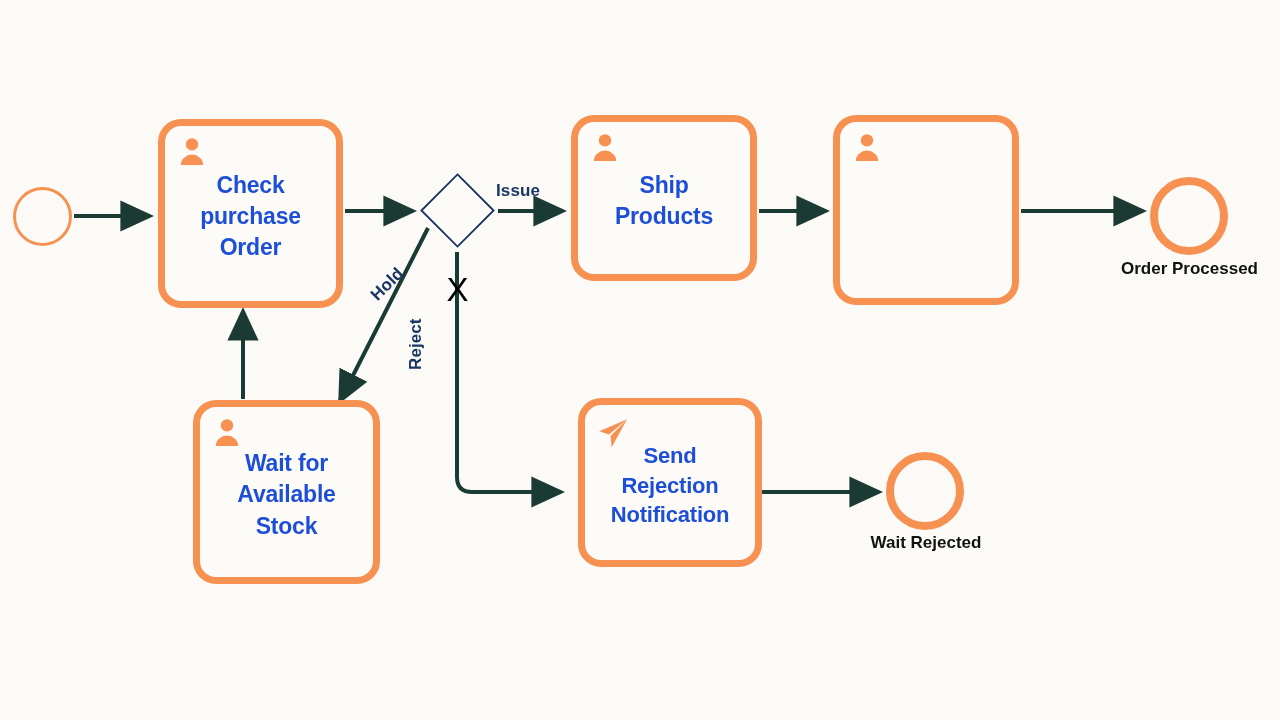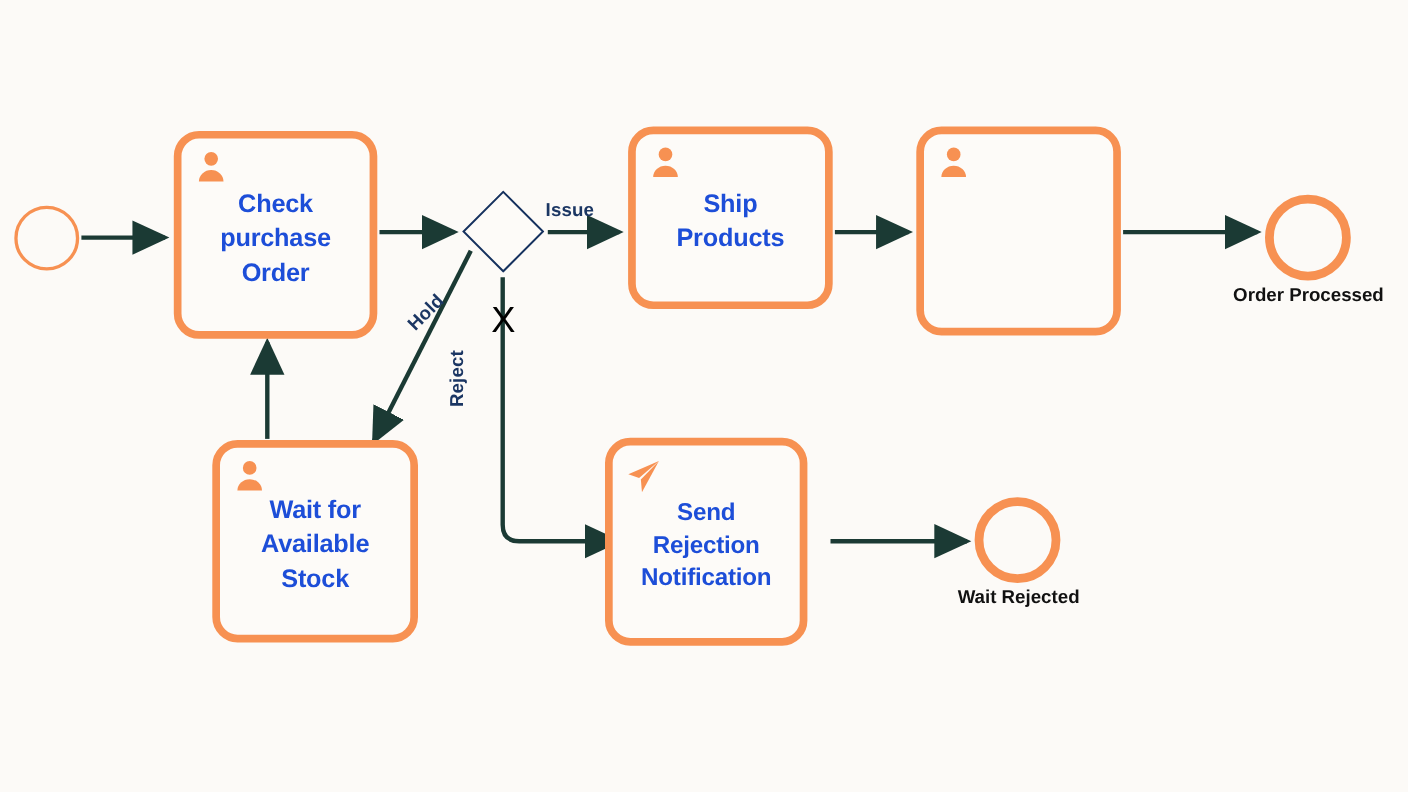--- a/index.html
+++ b/index.html
@@ -185,21 +185,21 @@
   <div class="task" style="left:158px; top:400px; width:187px; height:184px;margin-left:35px;">
     <svg class="task-icon" viewBox="0 0 30 30" xmlns="http://www.w3.org/2000/svg">
       <circle cx="15" cy="8.4" r="6.2" fill="#F79152"></circle>
       <path d="M3.8,29 a11.2,10.4 0 0 1 22.4,0 Z" fill="#F79152"></path>
     </svg>
     <div class="task-label">Wait for
 Available
 Stock</div>
   </div>
 
-  <div class="task" style="left:550px; top:398px; width:184px; height:189px;">
+  <div class="task" style="left:578px; top:398px; width:184px; height:169px;">
     <svg class="task-icon" style="width:34px; height:34px; left:11px; top:12px;" viewBox="0 0 34 34" xmlns="http://www.w3.org/2000/svg">
       <path d="M31,2.2 L3.2,14.2 L13.0,17.6 Z" fill="#F79152"></path>
       <path d="M31,2.2 L14.6,19.0 L15.6,30.5 Z" fill="#F79152"></path>
     </svg>
     <div class="task-label" style="font-size:22px;">Send
 Rejection
 Notification</div>
   </div>
 
   <div class="gateway" style="left:420px; top:173px; width:75px; height:75px;">

